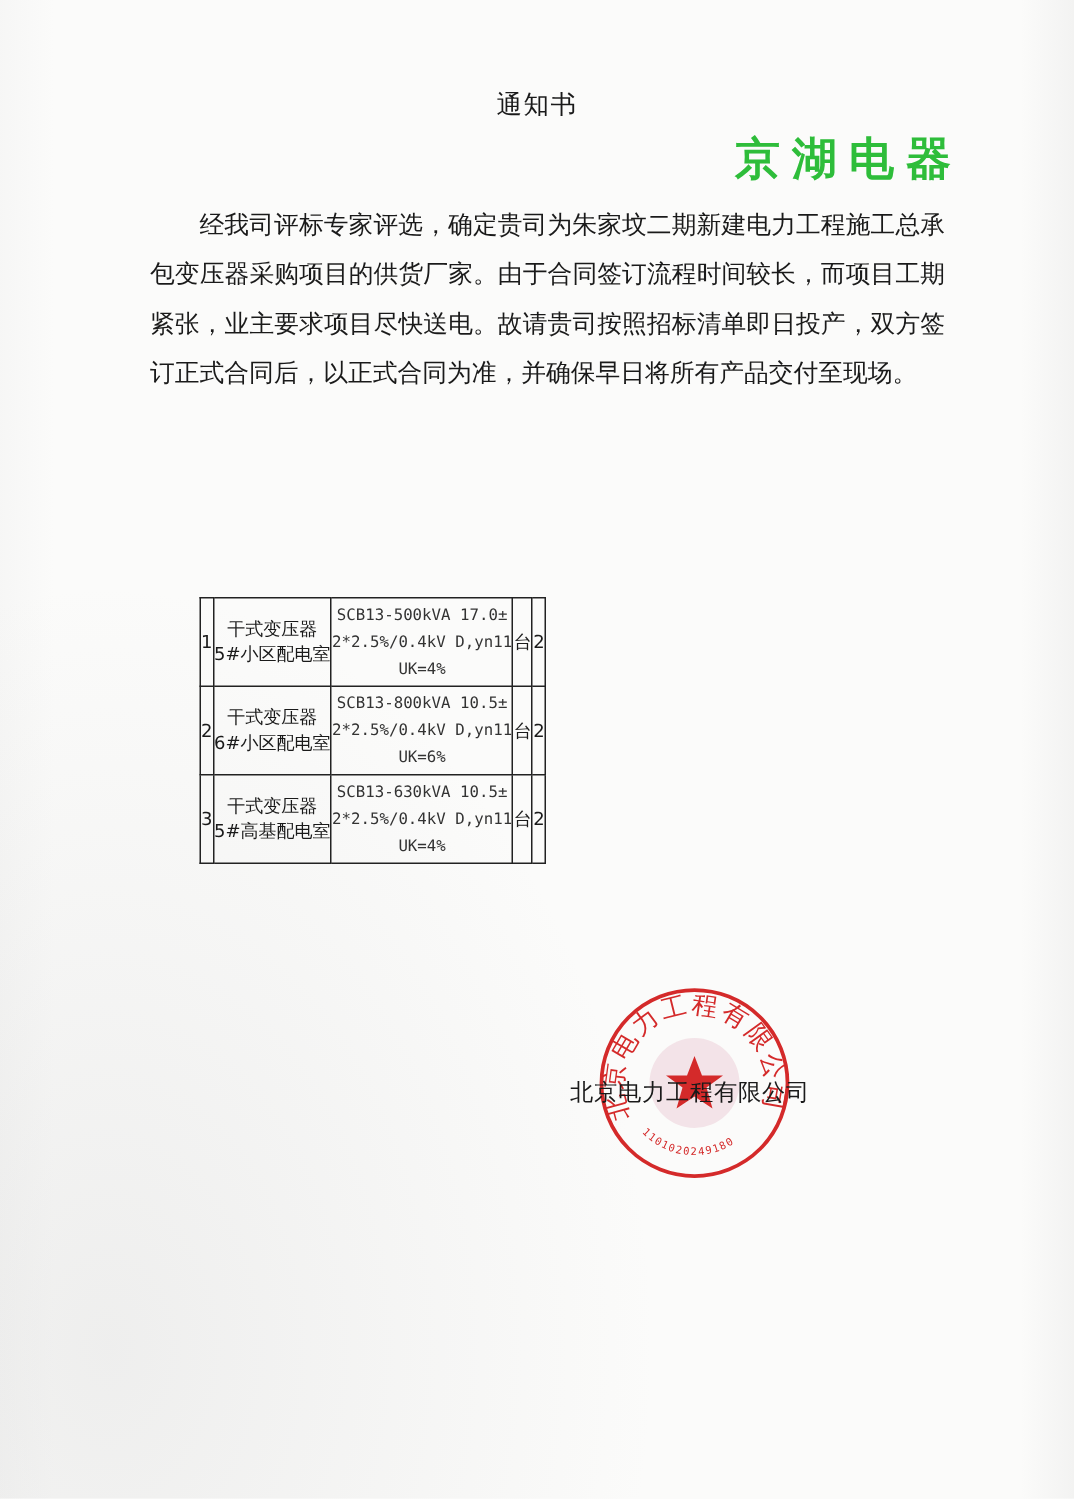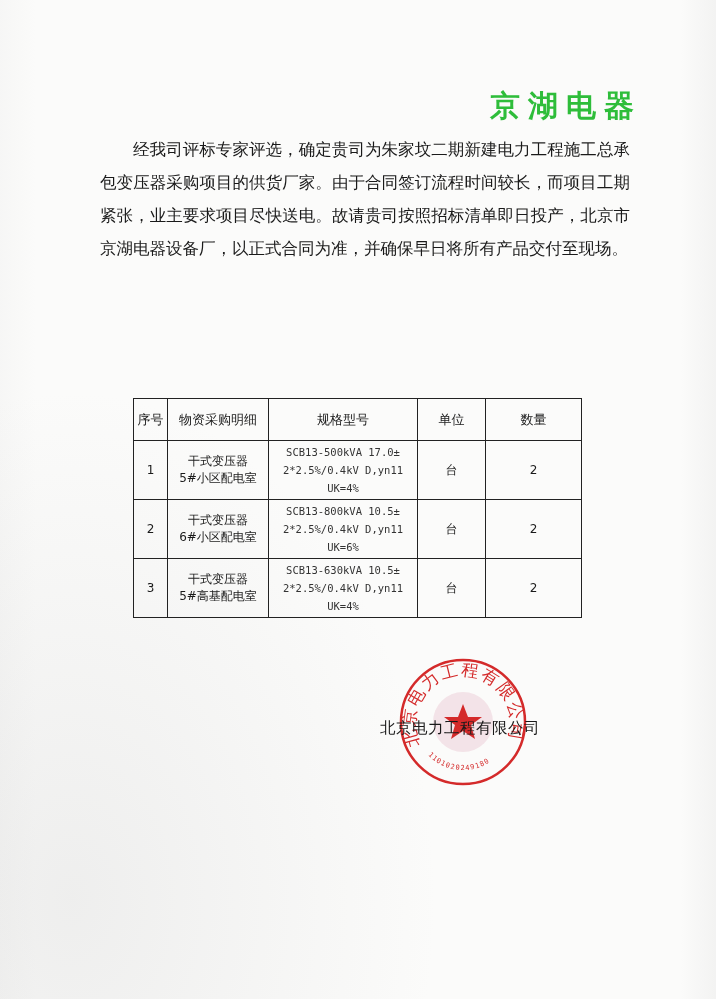--- a/index.html
+++ b/index.html
@@ -53,37 +53,31 @@
   .signer {
     position: absolute; left: 380px; top: 718px; font-size: 15.5px;
     font-family: "DejaVu Sans", sans-serif; letter-spacing: 0.5px;
   }
 </style>
 </head>
 <body>
 
 <div class="page">
 
+  <div class="title">通知书</div>
 
   <div class="watermark">京湖电器</div>
 
 
   <div class="body-text">
-    <p>经我司评标专家评选，确定贵司为朱家坟二期新建电力工程施工总承包变压器采购项目的供货厂家。由于合同签订流程时间较长，而项目工期紧张，业主要求项目尽快送电。故请贵司按照招标清单即日投产，北京市京湖电器设备厂，以正式合同为准，并确保早日将所有产品交付至现场。</p>
+    <p>经我司评标专家评选，确定贵司为朱家坟二期新建电力工程施工总承包变压器采购项目的供货厂家。由于合同签订流程时间较长，而项目工期紧张，业主要求项目尽快送电。故请贵司按照招标清单即日投产，双方签订正式合同后，以正式合同为准，并确保早日将所有产品交付至现场。</p>
   </div>
 
   <table class="items">
     <tbody>
-        <tr>
-      <th class="c1">序号</th>
-      <th class="c2">物资采购明细</th>
-      <th class="c3">规格型号</th>
-      <th class="c4">单位</th>
-      <th class="c5">数量</th>
-    </tr>
     <tr>
       <td>1</td>
       <td>
         <div>干式变压器</div>
         <div>5#小区配电室</div>
       </td>
       <td class="spec">
         <div>SCB13-500kVA 17.0±</div>
         <div>2*2.5%/0.4kV D,yn11</div>
         <div>UK=4%</div>

